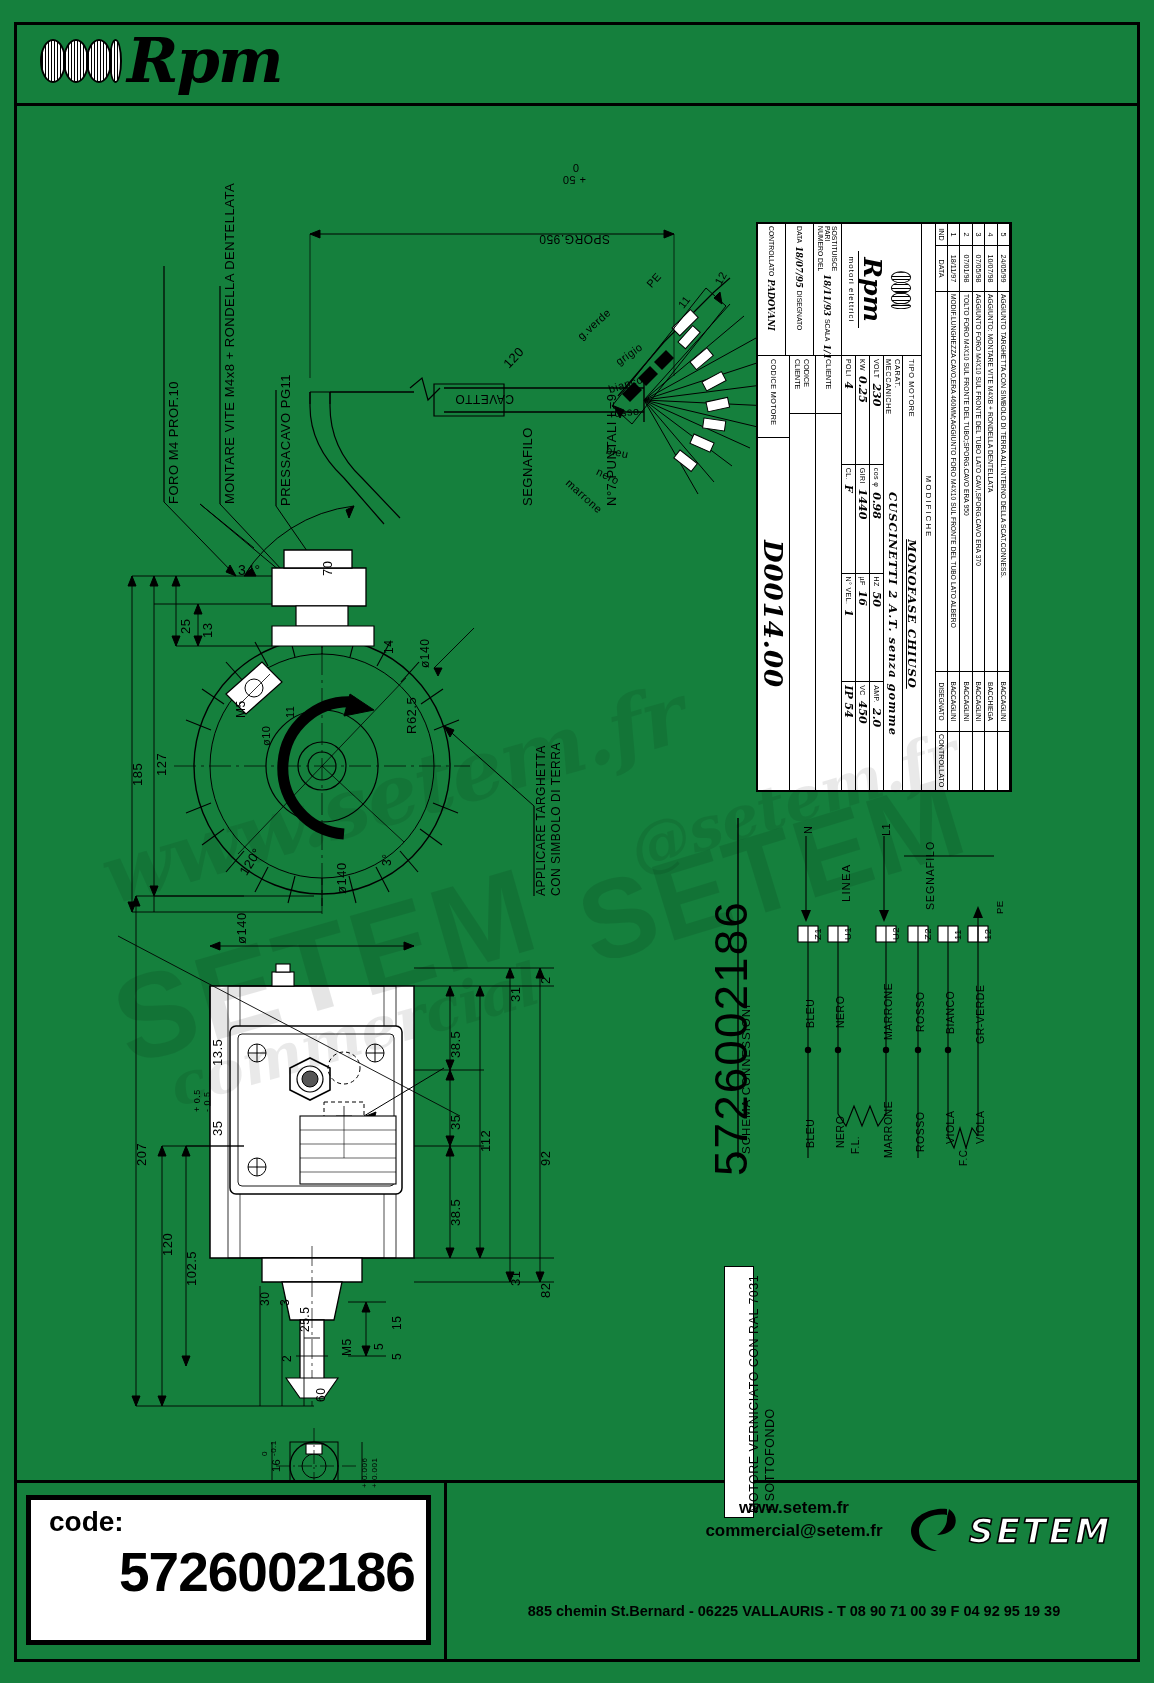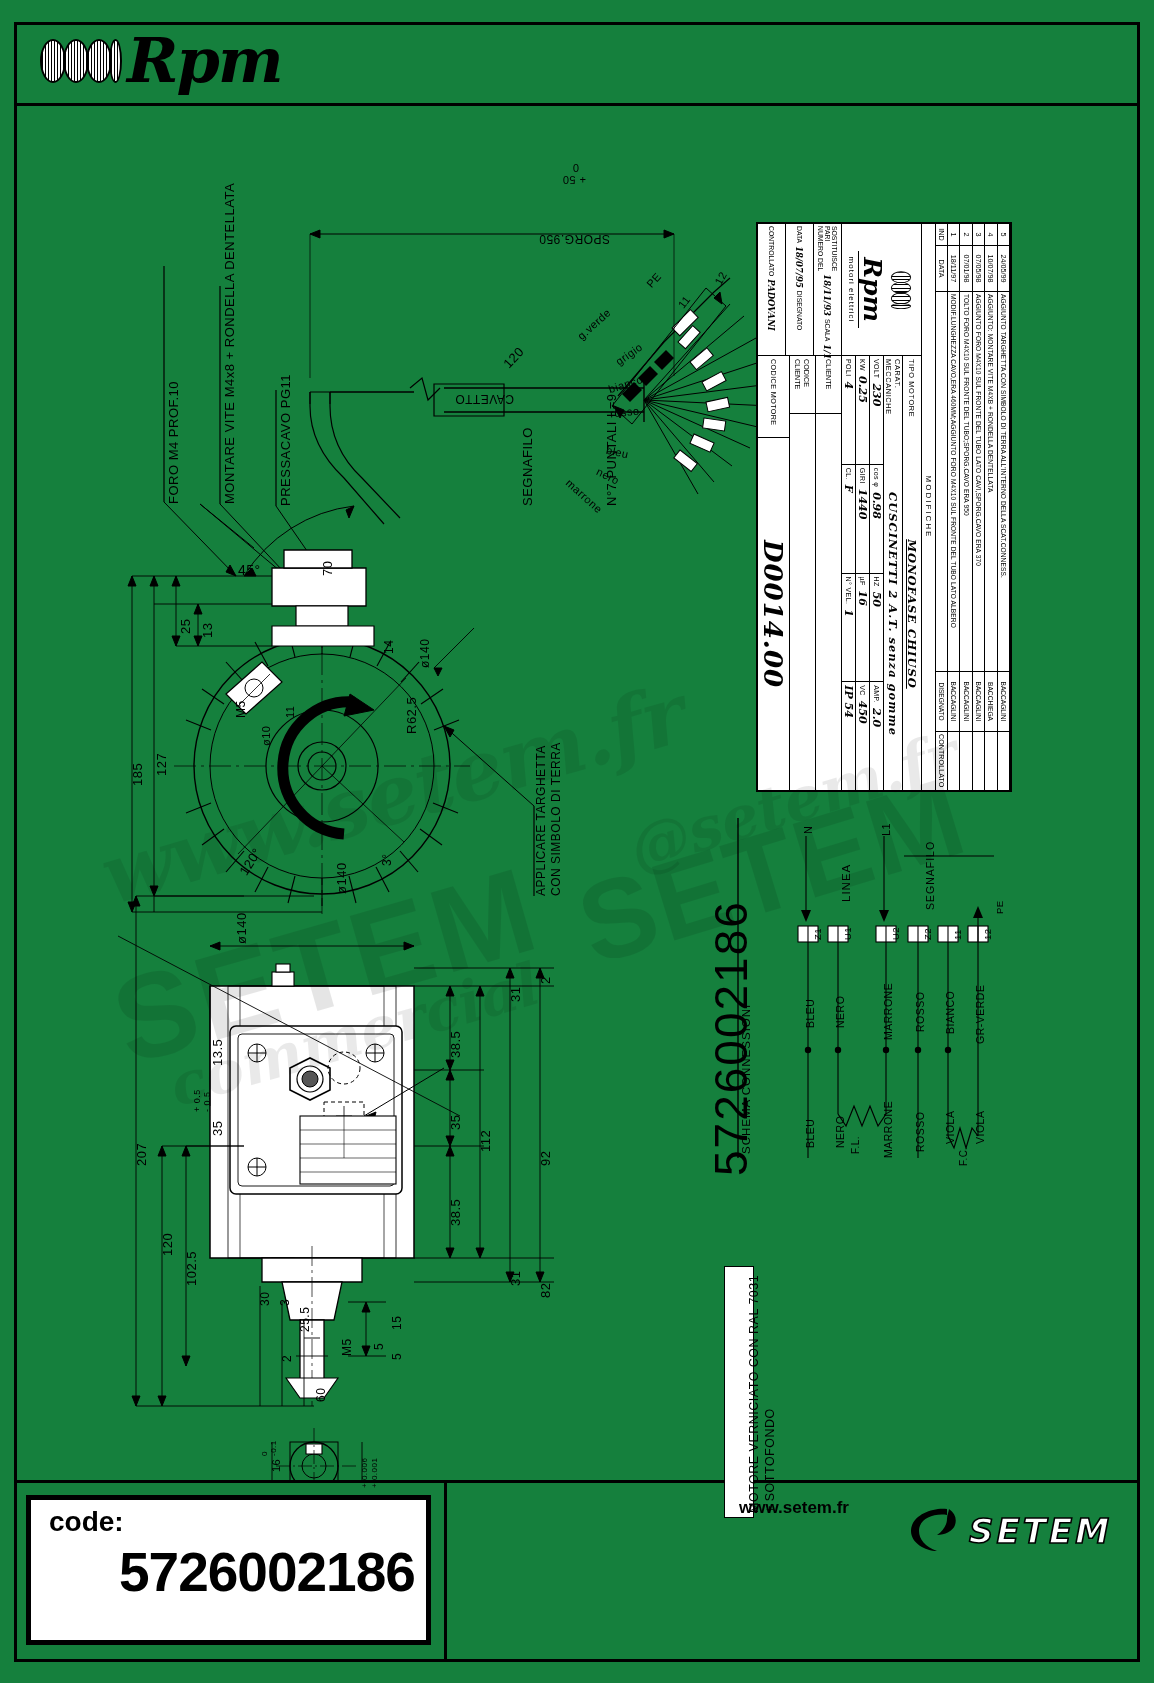--- a/index.html
+++ b/index.html
@@ -671,21 +671,21 @@
     <div class="cad rot90" style="left:140px;top:670px;font-size:13px;">127</div>
     <div class="cad rot90" style="left:164px;top:528px;font-size:13px;">25</div>
     <div class="cad rot90" style="left:186px;top:532px;font-size:13px;">13</div>
     <div class="cad rot90" style="left:220px;top:612px;font-size:12px;">M5</div>
     <div class="cad rot90" style="left:246px;top:640px;font-size:11px;">ø10</div>
     <div class="cad rot90" style="left:270px;top:612px;font-size:11px;">11</div>
     <div class="cad rot90" style="left:390px;top:628px;font-size:13px;">R62.5</div>
     <div class="cad rot90" style="left:320px;top:788px;font-size:13px;">ø140</div>
     <div class="cad" style="left:222px;top:748px;font-size:13px;transform:rotate(-58deg);">120°</div>
     <div class="cad rot90" style="left:366px;top:760px;font-size:12px;">3°</div>
-    <div class="cad" style="left:224px;top:456px;font-size:14px;">45°</div>
+    <div class="cad" style="left:224px;top:456px;font-size:14px;">34°</div>
     <div class="cad rot90" style="left:306px;top:470px;font-size:13px;">70</div>
     <div class="cad rot90" style="left:368px;top:548px;font-size:12px;">14</div>
     <div class="cad rot90" style="left:404px;top:562px;font-size:12px;">ø140</div>
 
     <div class="cad rot90" style="left:520px;top:790px;font-size:12px;line-height:1.25;">APPLICARE TARGHETTA<br>CON SIMBOLO DI TERRA</div>
 
     <div class="cad rot90" style="left:120px;top:1060px;font-size:13px;">207</div>
     <div class="cad rot90" style="left:146px;top:1150px;font-size:13px;">120</div>
     <div class="cad rot90" style="left:170px;top:1180px;font-size:13px;">102.5</div>
     <div class="cad rot90" style="left:196px;top:960px;font-size:13px;">13.5</div>
@@ -997,23 +997,25 @@
   </div>
 
   <div id="footer">
     <div id="code-box">
       <span id="code-label">code:</span>
       <span id="code-value">5726002186</span>
     </div>
     <div id="footer-divider"></div>
     <div id="footer-contact">
       <div class="url">www.setem.fr</div>
+      <div class="mail">commercial@setem.fr</div>
     </div>
     <div id="setem-logo">
       <svg width="60" height="52" viewBox="0 0 60 52">
         <path d="M44,4 C30,2 8,10 8,26 C8,38 22,46 34,46 C22,42 16,34 16,26 C16,14 30,8 44,10 Z" fill="#000"></path>
         <path d="M46,4 C52,8 54,14 52,20 C50,26 42,30 34,30 C40,26 44,20 44,14 C44,10 46,6 46,4 Z" fill="#000"></path>
       </svg>
       <span id="setem-word">SETEM</span>
     </div>
+    <div id="footer-addr">885 chemin St.Bernard  -  06225 VALLAURIS  -  T 08 90 71 00 39   F 04 92 95 19 39</div>
   </div>
 
 </div>
 
 </body></html>

